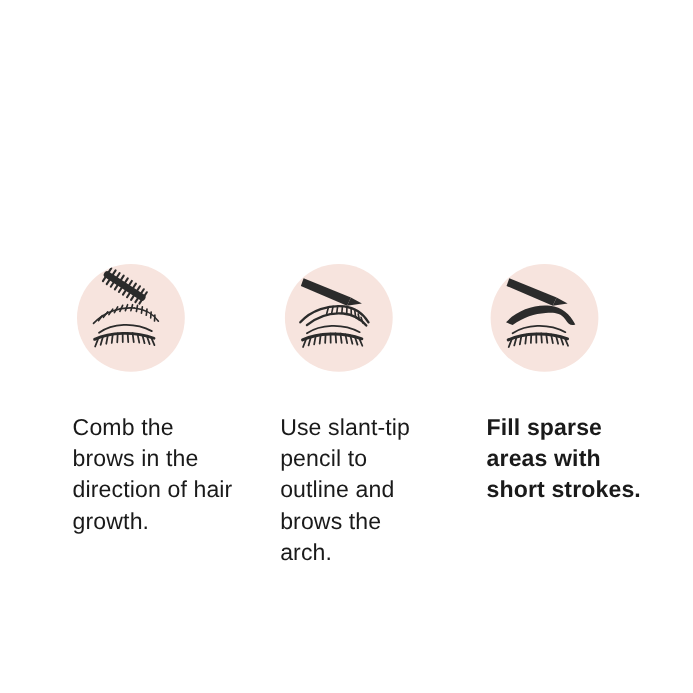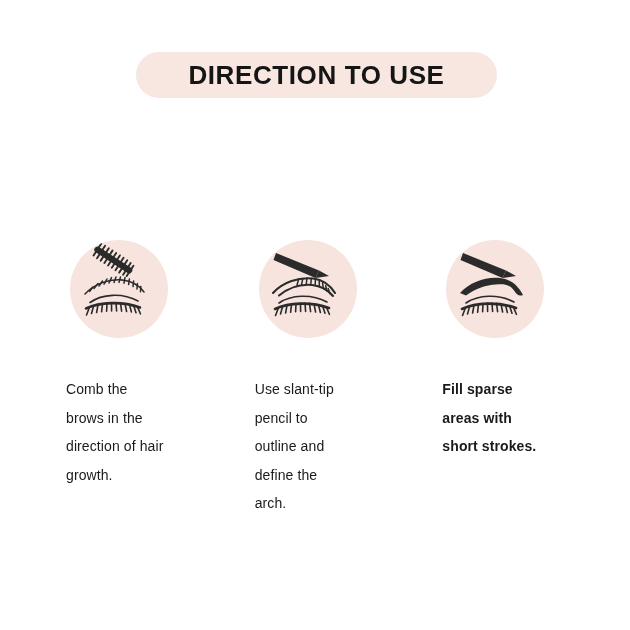--- a/index.html
+++ b/index.html
@@ -79,35 +79,32 @@
     display: block;
   }
 
   
   .caption {
     position: absolute;
     top: 135px;
     left: 0px;
     width: 190px;
     font-family: "Liberation Sans", sans-serif;
-    font-size: 14px;
+    font-size: 21px;
     line-height: 28.5px;
     color: #1a1a1a;
     white-space: pre-line;
     letter-spacing: 0.1px;
   }
 </style>
 </head>
 <body>
 
 <div class="page">
 
-  <div class="title-pill">
-    <div class="title-text">DIRECTION TO USE</div>
-  </div>
 
   <div class="steps">
 
     <div class="step step-1">
       <div class="icon-circle">
         <svg viewBox="0 0 98 98">
 
           <g transform="rotate(33 42 22)">
             <rect x="20" y="16.5" width="44" height="6.2" rx="3" fill="#2b2b2b"></rect>
             <g stroke="#2b2b2b" stroke-width="1.9" stroke-linecap="round">
@@ -206,21 +203,21 @@
             <line x1="55" y1="64" x2="56.6" y2="72"></line>
             <line x1="59.4" y1="64.9" x2="61.4" y2="72.5"></line>
             <line x1="63.6" y1="66.1" x2="66" y2="73.3"></line>
             <line x1="67.6" y1="67.6" x2="70.4" y2="74.3"></line>
           </g>
         </svg>
       </div>
       <div class="caption">Use slant-tip
 pencil to
 outline and
-define the
+brows the
 arch.</div>
     </div>
 
     <div class="step step-3">
       <div class="icon-circle">
         <svg viewBox="0 0 98 98">
 
           <g>
             <path d="M17,13 L60,30.5 L56.5,38 L14.5,20 Z" fill="#2b2b2b"></path>
             <path d="M60,30.5 L70,36 L56.5,38 Z" fill="#2b2b2b"></path>

